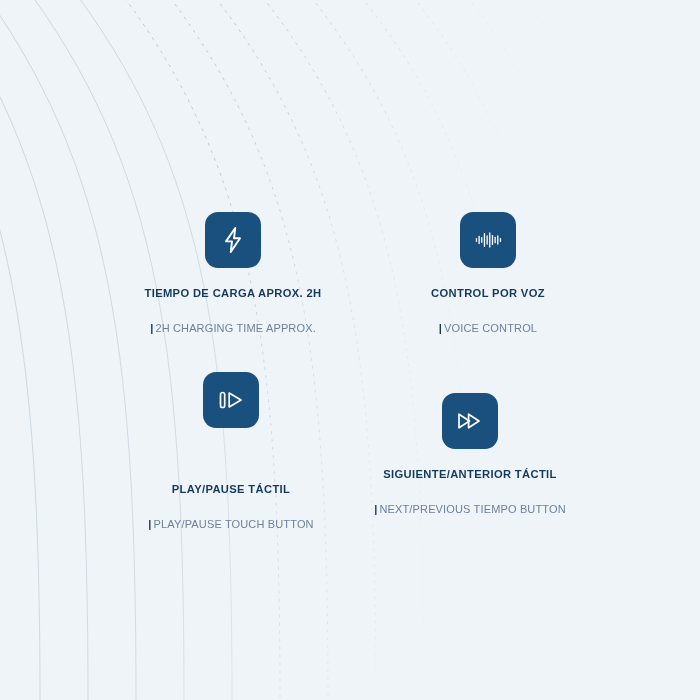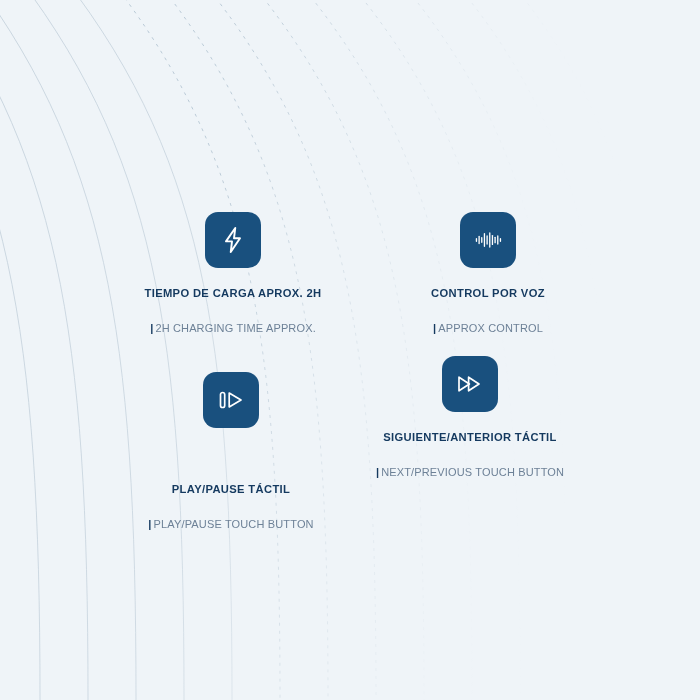--- a/index.html
+++ b/index.html
@@ -86,21 +86,21 @@
   .bar {
     color: #14395f;
     font-weight: bold;
     margin-right: 2px;
   }
 
   
   #feature-charging  { left: 140px; top: 212px; width: 186px; }
   #feature-voice     { left: 422px; top: 212px; width: 132px; }
   #feature-playpause { left: 138px; top: 372px; width: 186px; gap: 36px; }
-  #feature-nextprev  { left: 372px; top: 356px; width: 196px; }
+  #feature-nextprev  { left: 372px; top: 393px; width: 196px; }
 
   #feature-charging .icon-tile,
   #feature-voice .icon-tile,
   #feature-playpause .icon-tile,
   #feature-nextprev .icon-tile { align-self: center; }
 </style>
 </head>
 <body>
 
 <div id="stage">
@@ -151,21 +151,21 @@
           <line x1="17" y1="13.5" x2="17" y2="22.5"></line>
           <line x1="20" y1="10" x2="20" y2="26"></line>
           <line x1="23" y1="13" x2="23" y2="23"></line>
           <line x1="26" y1="15" x2="26" y2="21"></line>
           <line x1="29" y1="13.5" x2="29" y2="22.5"></line>
           <line x1="32" y1="16.5" x2="32" y2="19.5"></line>
         </svg>
       </div>
       <div class="labels">
         <div class="label-es">CONTROL POR VOZ</div>
-        <div class="label-en-row"><span class="bar">|</span><span>APPROX CONTROL</span></div>
+        <div class="label-en-row"><span class="bar">|</span><span>VOICE CONTROL</span></div>
       </div>
     </div>
 
     <div class="feature" id="feature-playpause">
       <div class="icon-tile">
         <svg width="32" height="32" viewBox="0 0 32 32" fill="none" stroke="#ffffff" stroke-width="1.7" stroke-linejoin="round" stroke-linecap="round">
           <rect x="5.5" y="8.5" width="4.2" height="15" rx="2.1"></rect>
           <path d="M14.2 9.1 L26 16 L14.2 22.9 Z"></path>
         </svg>
       </div>
@@ -177,18 +177,18 @@
 
     <div class="feature" id="feature-nextprev">
       <div class="icon-tile">
         <svg width="32" height="32" viewBox="0 0 32 32" fill="none" stroke="#ffffff" stroke-width="1.7" stroke-linejoin="round" stroke-linecap="round">
           <path d="M5 9.2 L15.4 16 L5 22.8 Z"></path>
           <path d="M14.6 9.2 L25 16 L14.6 22.8 Z"></path>
         </svg>
       </div>
       <div class="labels">
         <div class="label-es">SIGUIENTE/ANTERIOR TÁCTIL</div>
-        <div class="label-en-row"><span class="bar">|</span><span>NEXT/PREVIOUS TOUCH BUTTON</span></div>
+        <div class="label-en-row"><span class="bar">|</span><span>NEXT/PREVIOUS TIEMPO BUTTON</span></div>
       </div>
     </div>
 
   </div>
 </div>
 
 </body></html>

